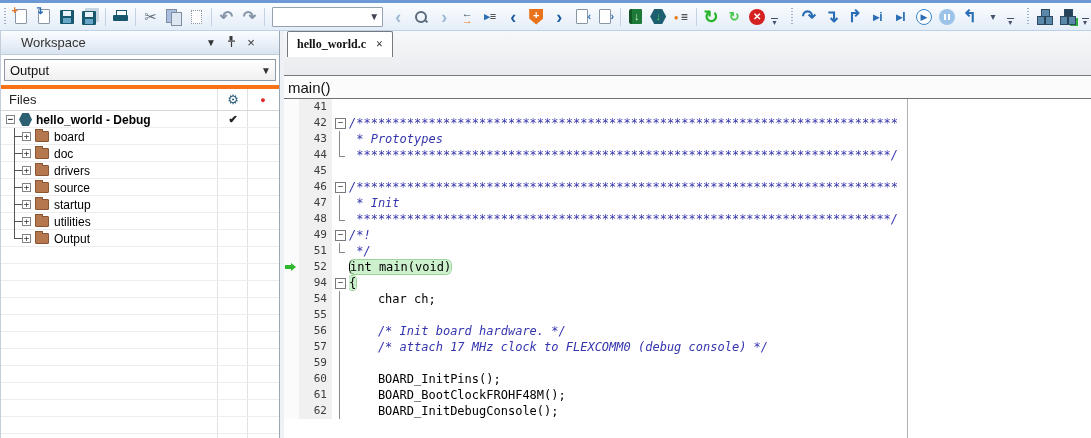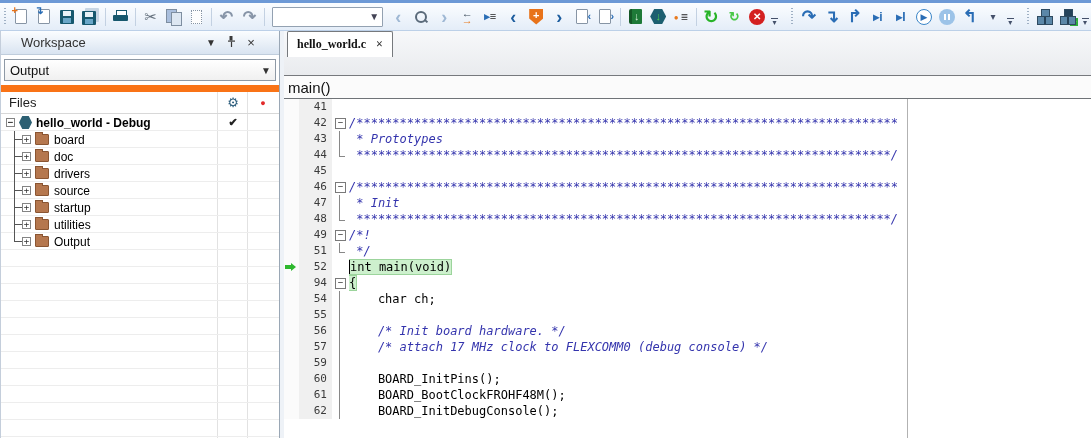--- a/index.html
+++ b/index.html
@@ -91,21 +91,21 @@
         display:flex; flex-direction:column; background:#fff; }
   .ws-title { height:24px; flex:none; display:flex; align-items:center;
               background:linear-gradient(#fbfdff,#d9e4f1); border-bottom:1px solid #c0cddc;
               padding:0 20px; color:#333; font-size:13px; }
   .ws-title .t { flex:1; }
   .ws-title .ic { width:16px; text-align:center; color:#333; font-size:10px; margin-left:4px; }
   .ws-combo-row { height:30px; flex:none; display:flex; align-items:center; padding:0 3px; }
   .ws-combo { flex:1; height:22px; border:1px solid #8e99a5; background:linear-gradient(#fff,#f0f0f0);
               display:flex; align-items:center; font-size:13px; color:#111; padding-left:5px; }
   .ws-combo .arr { margin-left:auto; width:18px; text-align:center; color:#333; font-size:10px; }
-  .files { flex:1; position:relative; overflow:hidden; border-top:7px solid #f97316; }
+  .files { flex:1; position:relative; overflow:hidden; border-top:4px solid #f97316; }
   .files .vline { position:absolute; top:0; bottom:0; width:1px; background:#e2e2e2; }
   .files-hdr { height:22px; display:flex; align-items:center; border-bottom:1px solid #d8d8d8;
                font-size:13px; color:#222; position:relative; }
   .files-hdr .lbl { padding-left:8px; }
   .files-hdr .gear { position:absolute; left:217px; width:30px; text-align:center; color:#2d5e7d; font-size:13px; }
   .files-hdr .dot { position:absolute; left:247px; width:30px; text-align:center; color:#e22a2a; font-size:9px; }
   .tree-body { position:absolute; top:22px; left:0; right:0; bottom:0;
                background:repeating-linear-gradient(to bottom, transparent 0 16px, #ededed 16px 17px); }
   .trow { height:17px; display:flex; align-items:center; position:relative; font-size:12px; color:#000; }
   .trow .check { position:absolute; left:217px; width:30px; text-align:center; font-size:11px; font-weight:bold; color:#222; }
@@ -149,21 +149,21 @@
   .foldc { width:17px; flex:none; position:relative; }
   .foldc.start::before { content:"−"; position:absolute; left:3px; top:3px; width:9px; height:9px;
       border:1px solid #7a7a7a; background:#fff; font:9px/7px "DejaVu Sans Mono",monospace;
       text-align:center; color:#333; }
   .foldc.mid::before { content:""; position:absolute; left:7px; top:0; bottom:0; border-left:1px solid #888; }
   .foldc.end::before { content:""; position:absolute; left:7px; top:0; height:9px; width:5px;
       border-left:1px solid #888; border-bottom:1px solid #888; }
   .ctext { flex:1; white-space:pre; overflow:hidden; font:12px "DejaVu Sans Mono",monospace;
            line-height:16px; color:#000; }
   .ctext .cm { color:#3434ad; font-style:italic; }
-  .ctext .hl { background:#cdf0cd; box-shadow:0 0 0 1px #9cd49c; border-radius:0; }
+  .ctext .hl { background:#cdf0cd; box-shadow:0 0 0 1px #9cd49c; border-radius:5px; }
   .ctext .hl.caret { border-left:1px solid #000; }
   .exec-arrow { position:absolute; left:1px; top:6px; width:6px; height:4px; background:#2eb82e; }
   .exec-arrow::after { content:""; position:absolute; left:6px; top:-2px;
       border-left:5px solid #2eb82e; border-top:4px solid transparent; border-bottom:4px solid transparent; }
 </style>
 </head>
 <body>
 
 <div class="app">
   <div class="top-edge"></div>

